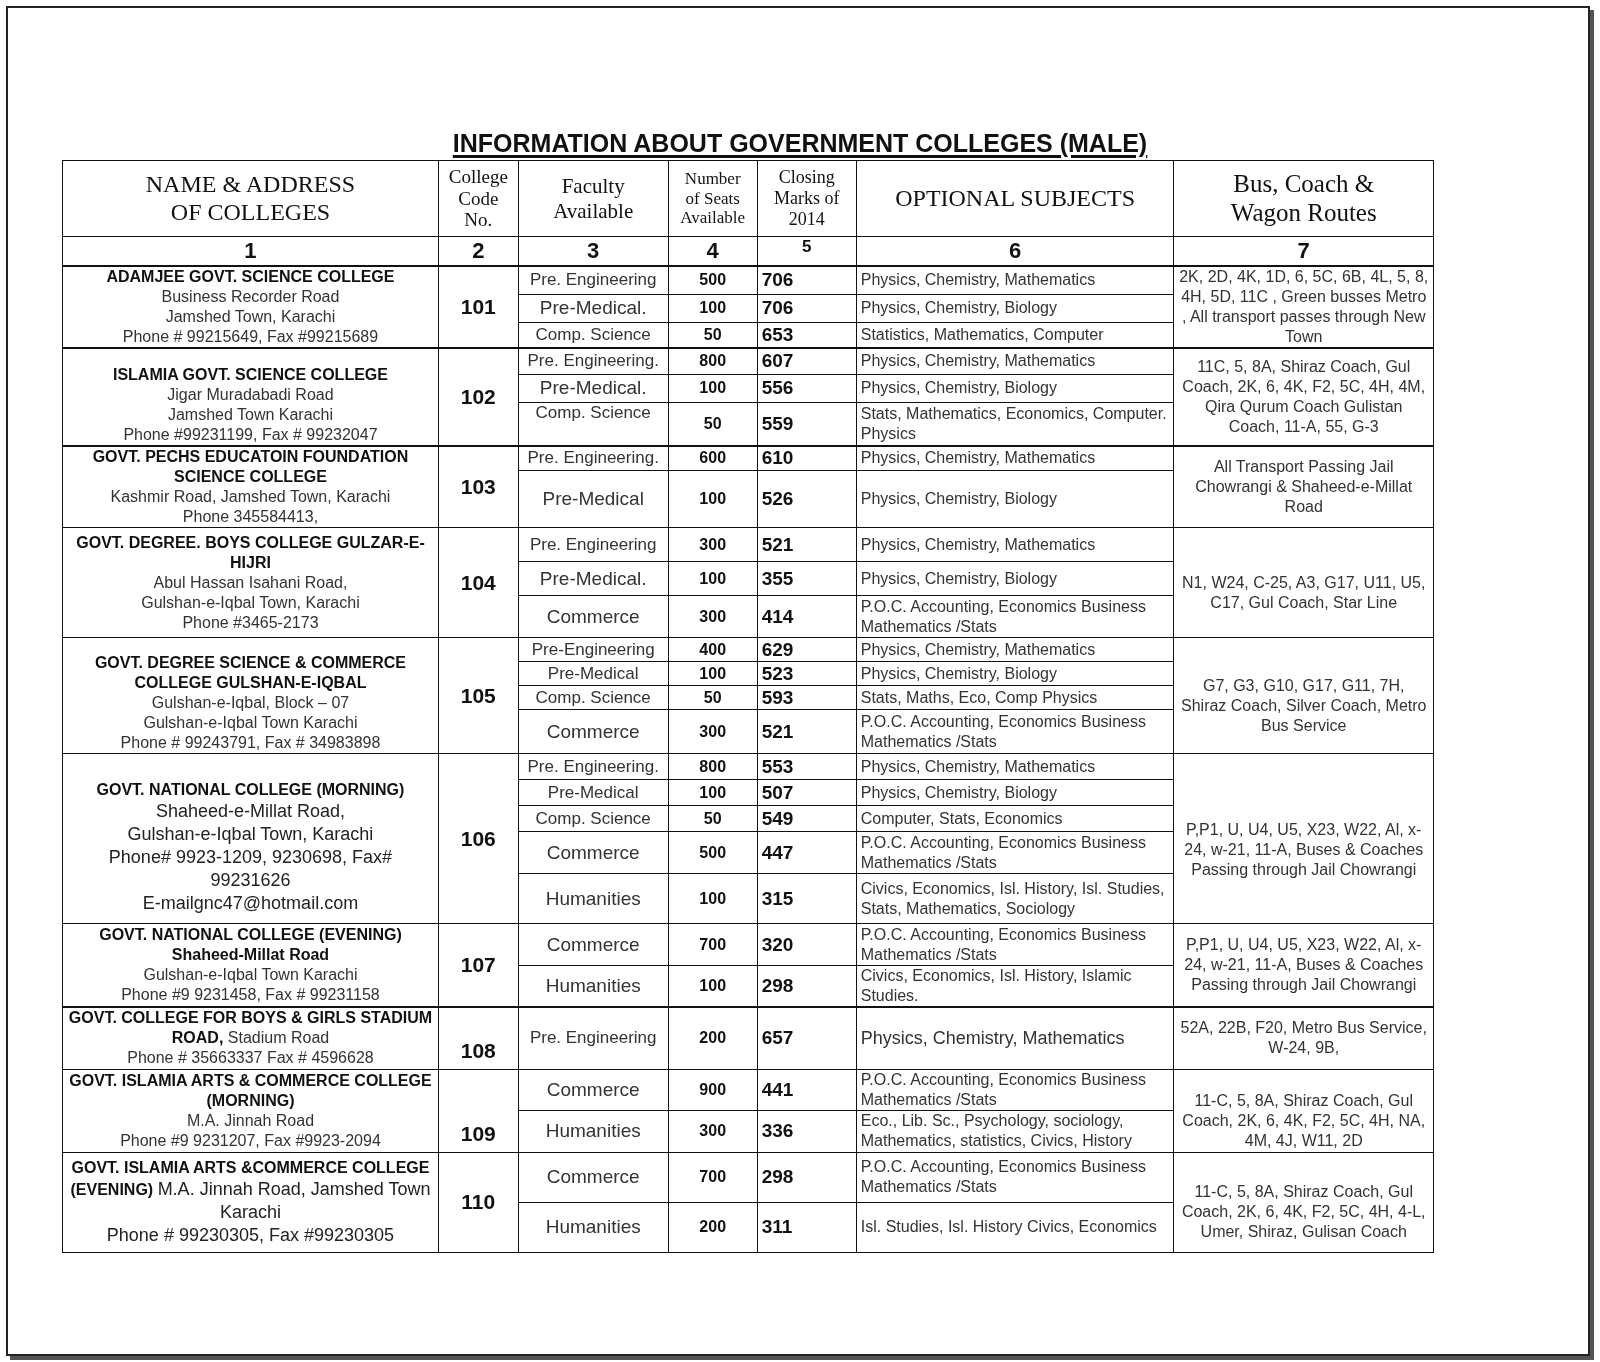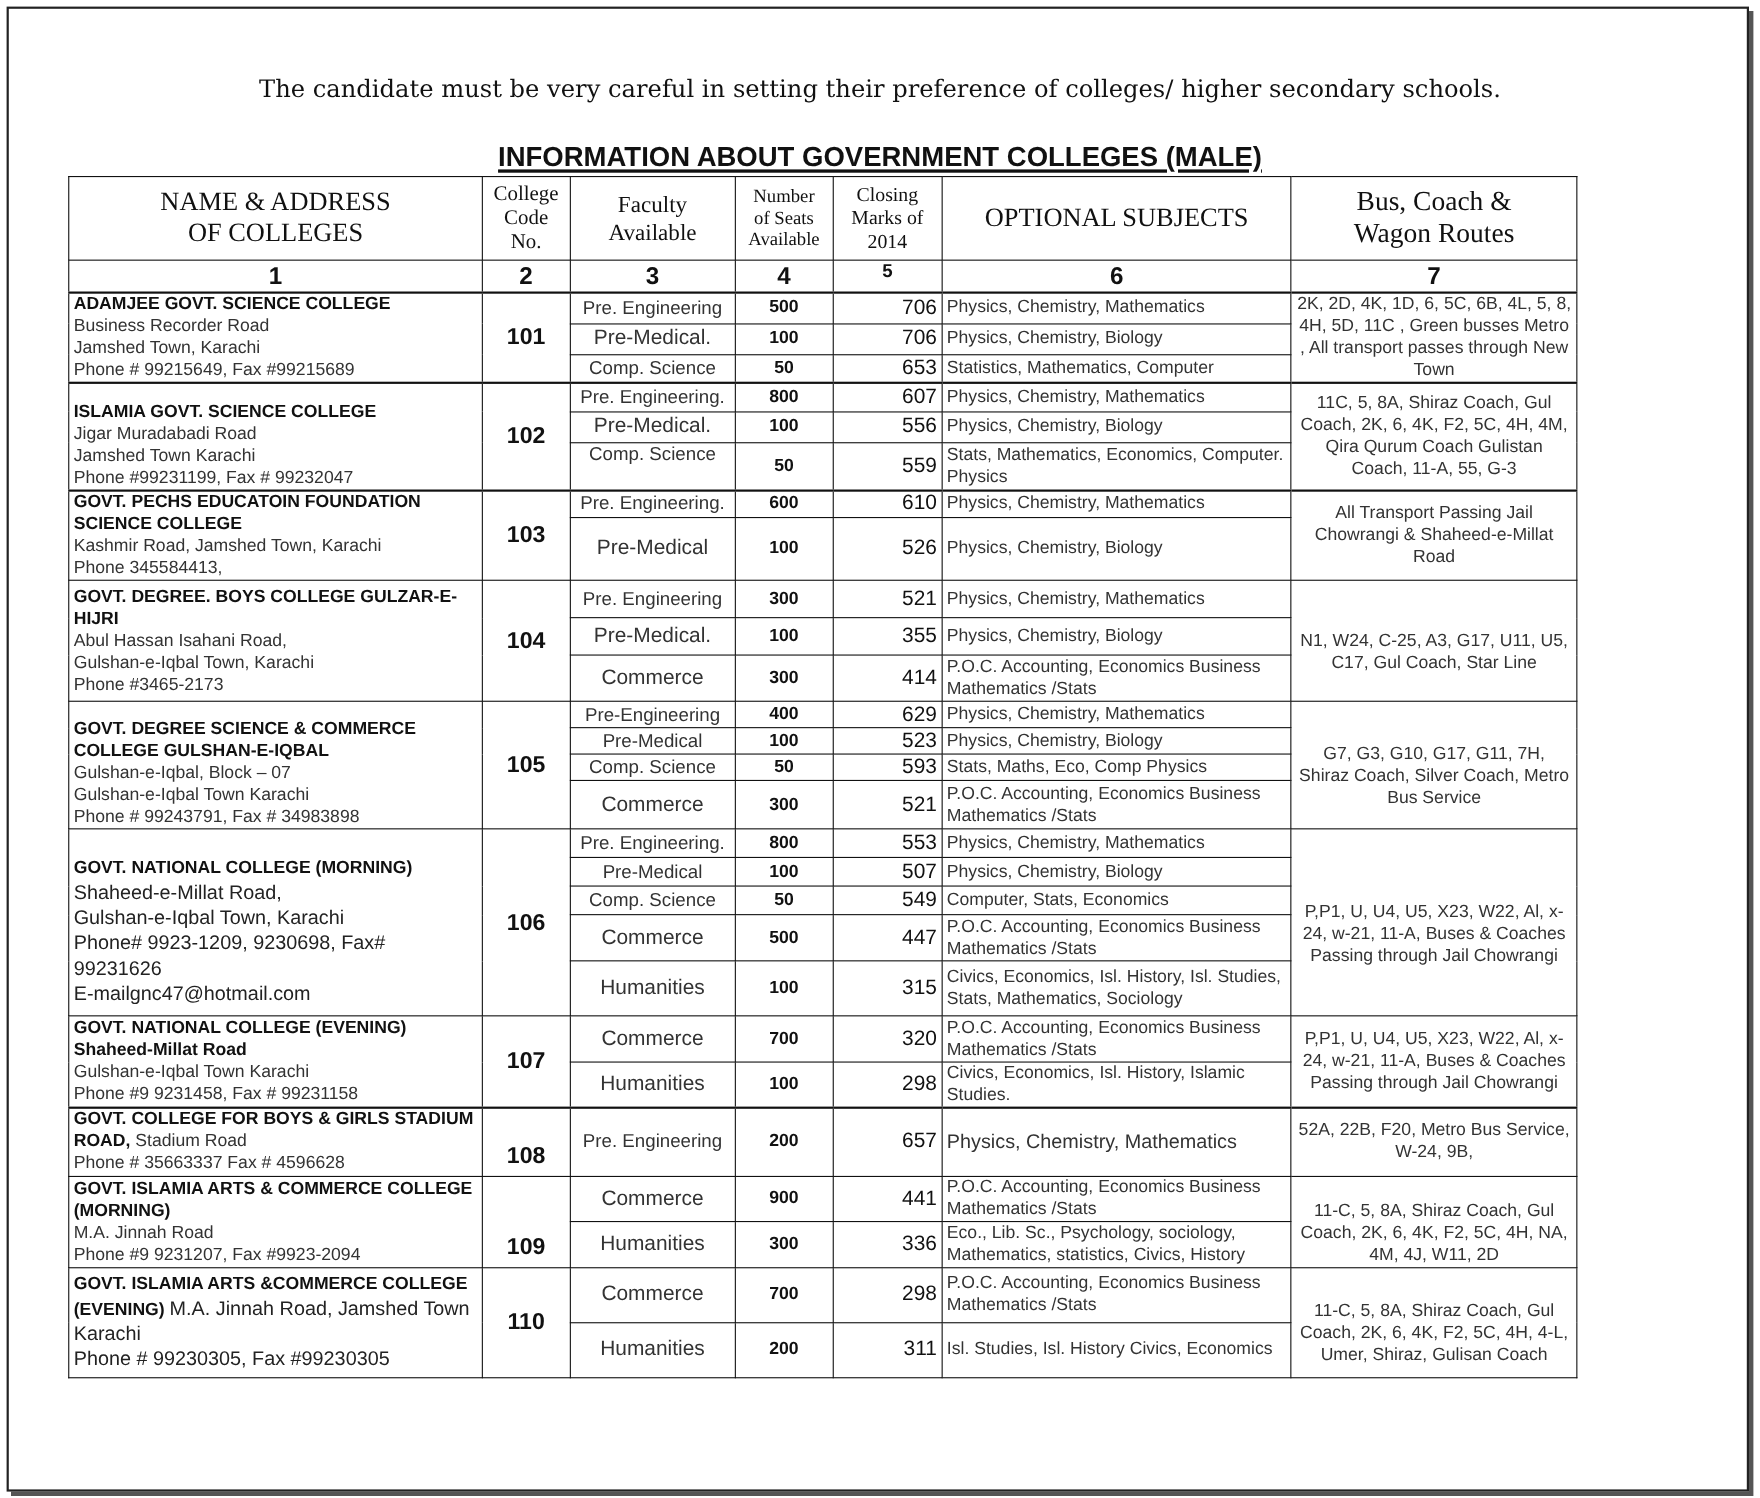--- a/index.html
+++ b/index.html
@@ -12,42 +12,41 @@
   table.info td, table.info th { border: 1.5px solid #111; padding: 0 4px; vertical-align: middle; }
   table.info th { font-family: "Liberation Serif", serif; font-weight: normal; text-align: center; line-height: 1.15; }
   th.h-name { font-size: 24px; }
   th.h-code { font-size: 19px; }
   th.h-fac { font-size: 21px; }
   th.h-seats { font-size: 17px; }
   th.h-marks { font-size: 18px; }
   th.h-opt { font-size: 24px; }
   th.h-route { font-size: 25px; }
   tr.numrow td { text-align: center; font-size: 22px; font-weight: bold; height: 28px; }
-  td.name { font-size: 16px; line-height: 20px; color: #333; padding: 2px 10px; vertical-align: top; }
+  td.name { font-size: 16px; line-height: 20px; color: #333; padding: 2px 10px; vertical-align: top; text-align: center; }
   td.name .nm { font-weight: bold; color: #111; display: block; }
   td.name .nm-inline { font-weight: bold; color: #111; }
   td.name .big { font-size: 18px; line-height: 23px; color: #222; }
   td.code { text-align: center; font-weight: bold; font-size: 21px; }
   td.fac { text-align: center; font-size: 17px; color: #333; padding: 0 2px; }
   td.fac.lg { font-size: 19px; }
   td.seats { text-align: center; font-weight: bold; font-size: 16px; }
-  td.marks { text-align: right; font-weight: normal; font-size: 19px; margin-left: 12px; }
+  td.marks { text-align: left; font-weight: bold; font-size: 19px; margin-left: 12px; }
   td.opt { font-size: 16px; line-height: 20px; color: #333; vertical-align: top; padding-top: 1px; }
   td.opt.lg { font-size: 18px; vertical-align: middle; }
   td.route { text-align: center; font-size: 16px; line-height: 20px; color: #333; vertical-align: top; padding: 2px 2px; }
   td.route.mid { vertical-align: middle; }
   tr.grp-top td { border-top: 2.5px solid #111; }
 </style>
 </head>
 <body>
 
 <div class="frame"></div>
 
 <div class="intro">
-  <div>The candidate must be very careful in setting their preference of colleges/ higher secondary schools.</div>
 </div>
 <div class="title"><span>INFORMATION ABOUT GOVERNMENT COLLEGES (MALE)</span></div>
 
 <table class="info">
   <colgroup>
     <col style="width:368px">
       <col style="width:78px">
       <col style="width:147px">
       <col style="width:87px">
       <col style="width:97px">

